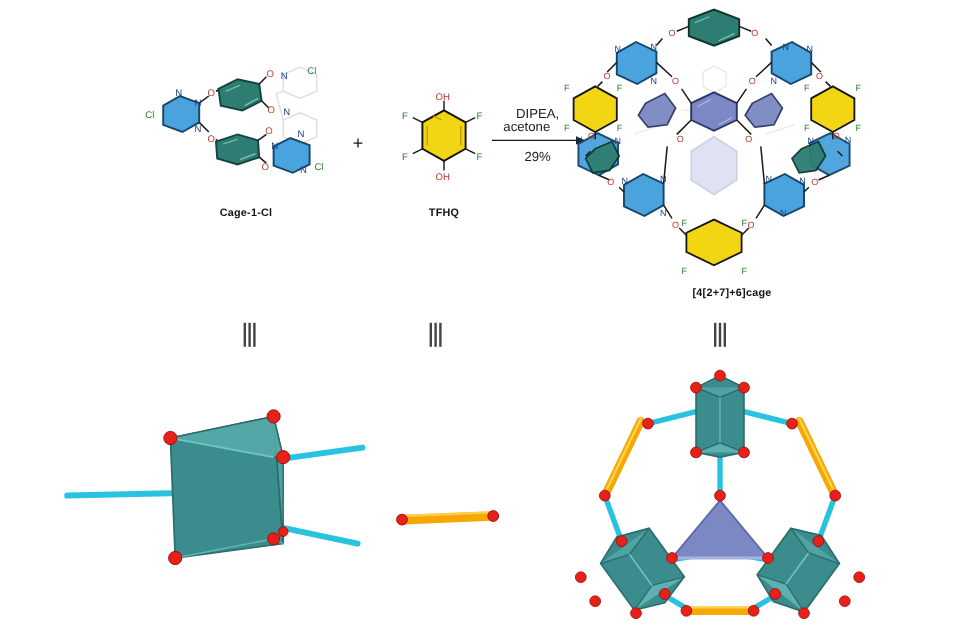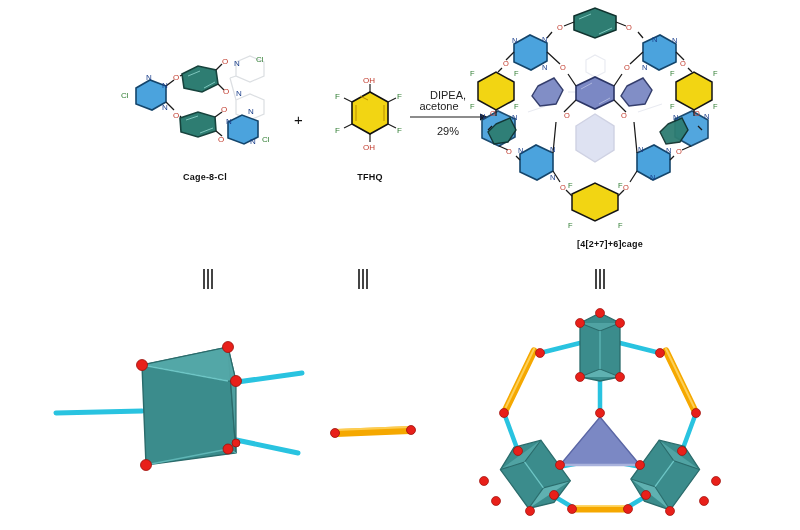--- a/index.html
+++ b/index.html
@@ -94,21 +94,21 @@
         <text x="44" y="72" fill="#1b3f8b">N</text>
         <text x="28" y="42" fill="#1b3f8b">N</text>
         <text x="116" y="28" fill="#1b3f8b">N</text>
         <text x="118" y="58" fill="#1b3f8b">N</text>
         <text x="108" y="86" fill="#1b3f8b">N</text>
         <text x="132" y="106" fill="#1b3f8b">N</text>
         <text x="130" y="76" fill="#1b3f8b">N</text>
       </g>
     </svg>
   </div>
-  <div class="abs lbl" style="left:150px;top:172px;width:110px;">Cage-8-Cl</div>
+  <div class="abs lbl" style="left:150px;top:172px;width:110px;">Cage-1-Cl</div>
 
   <div class="abs plus" style="left:294px;top:111px;">+</div>
 
   <div class="abs" style="left:330px;top:70px;width:80px;height:95px;">
     <svg width="80" height="95" viewBox="0 0 80 95">
       <g>
         <path d="M40 22 L58 32 L58 54 L40 64 L22 54 L22 32 Z" fill="#f2d513" stroke="#111" stroke-width="1.6"></path>
         <path d="M26 35 L26 51 M54 35 L54 51 M30 26 L38 30" stroke="#b98f00" stroke-width="1" fill="none"></path>
       </g>
       <g stroke="#1a1a1a" stroke-width="1.2" fill="none">

